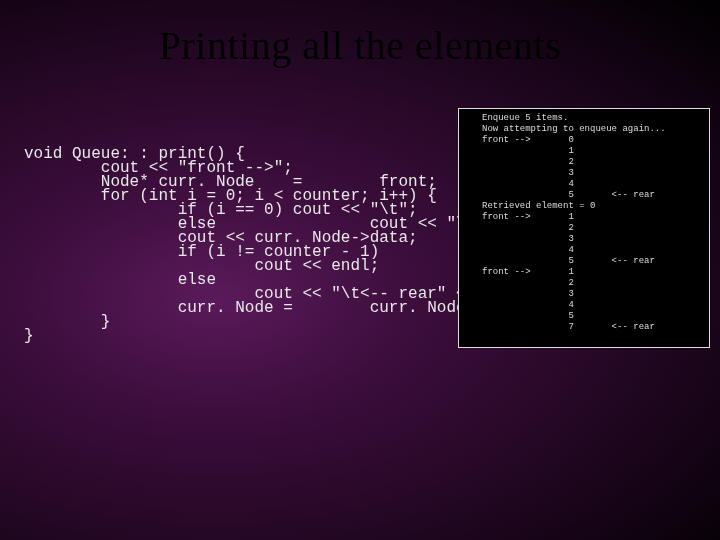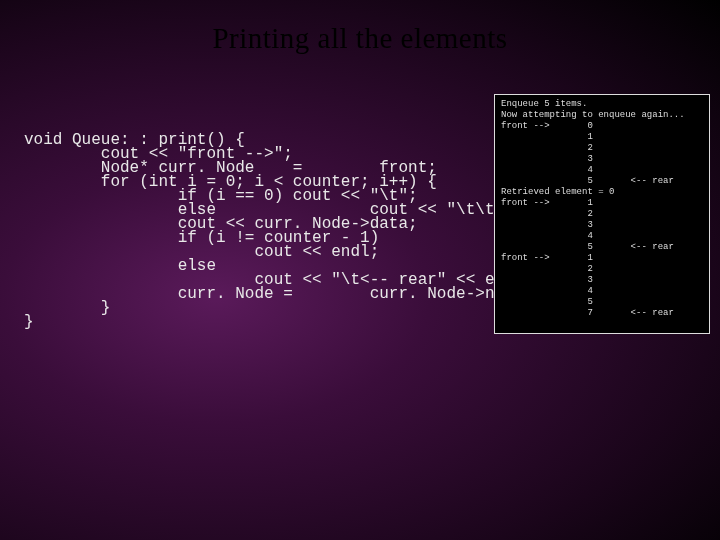--- a/index.html
+++ b/index.html
@@ -10,21 +10,21 @@
     overflow: hidden;
   }
   body {
     background: radial-gradient(ellipse at 30% 55%, #5a1a5a 0%, #3a0d3a 30%, #1a051a 70%, #000000 100%);
     font-family: "Times New Roman", serif;
     position: relative;
   }
   .slide-title {
     text-align: center;
     color: #000000;
-    font-size: 29px;
+    font-size: 40px;
     font-weight: normal;
     margin: 22px 0 0 0;
     letter-spacing: 0.5px;
   }
   .content-area {
     position: relative;
     width: 100%;
     margin-top: 30px;
   }
   .code-block {
@@ -34,30 +34,30 @@
     font-family: "Courier New", monospace;
     font-size: 16px;
     line-height: 14px;
     color: #e8e8e8;
     white-space: pre;
   }
   .terminal-box {
     position: absolute;
     right: 10px;
     top: 0px;
-    width: 216px;
+    width: 252px;
     height: 240px;
     background: #000000;
     border: 1px solid #dddddd;
     font-family: "Courier New", monospace;
     font-size: 9px;
     line-height: 11px;
     color: #dddddd;
     white-space: pre;
-    padding: 4px 6px;
+    padding: 4px 23px;
     box-sizing: border-box;
     overflow: hidden;
   }
 </style>
 </head>
 <body>
 
 <h1 class="slide-title">Printing all the elements</h1>
 
 <div class="content-area">

